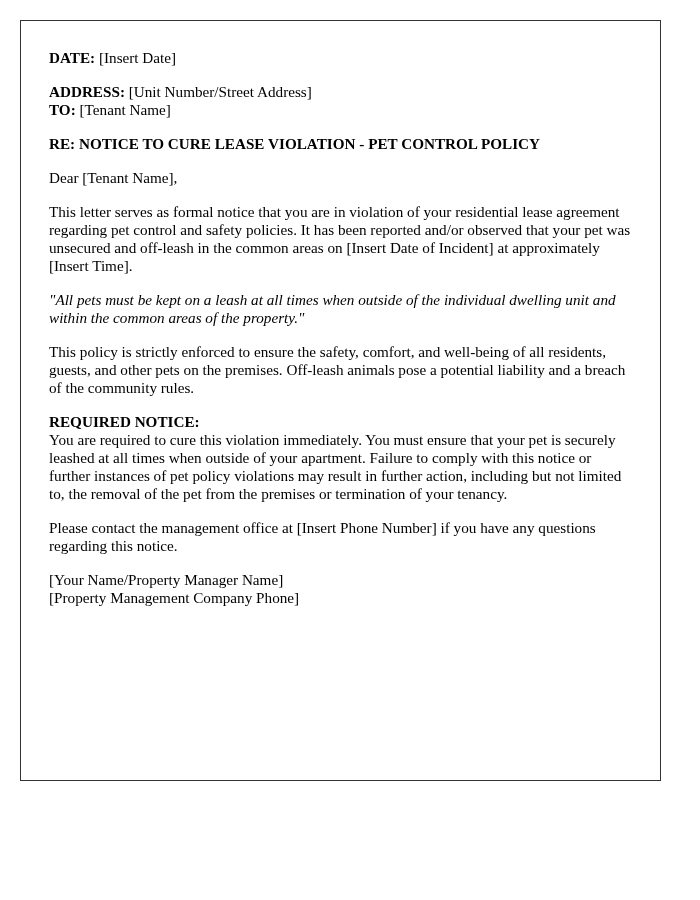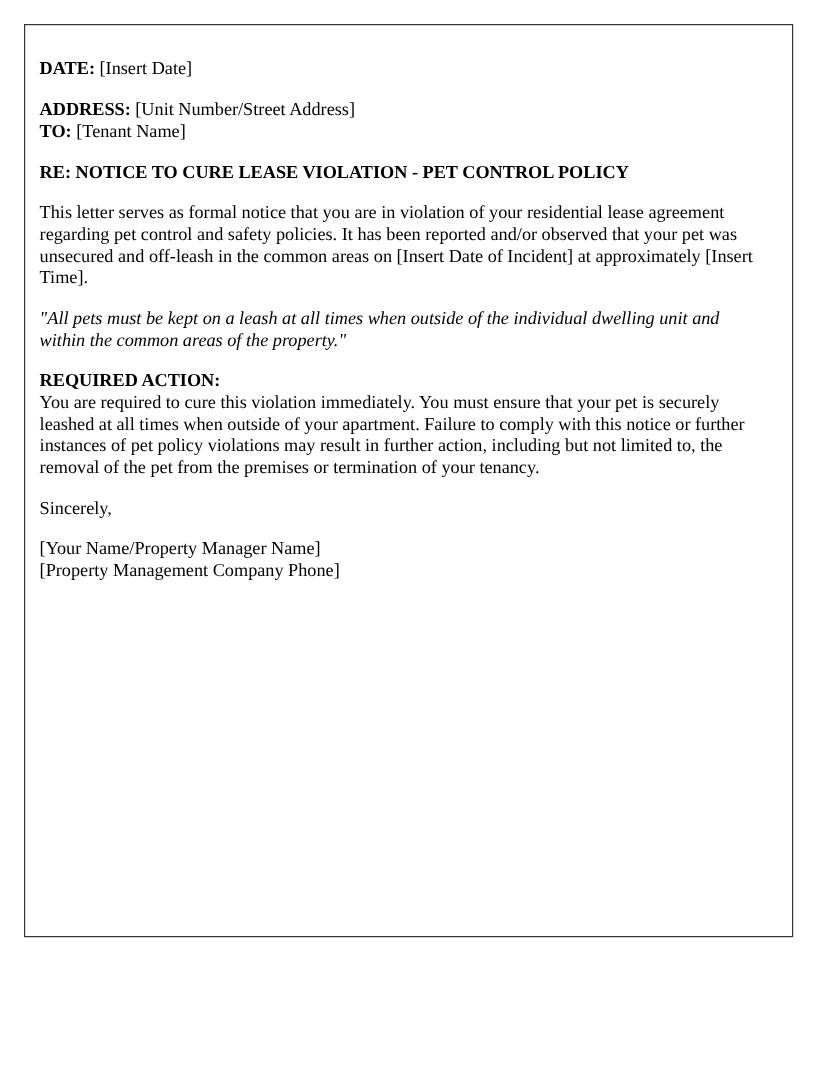--- a/index.html
+++ b/index.html
@@ -15,21 +15,21 @@
       color: #000000;
     }
     .letter {
       position: absolute;
       left: 20px;
       top: 20px;
       width: 641px;
       height: 761px;
       box-sizing: border-box;
       border: 1px solid #333333;
-      padding: 28px 28px 0 12px;
+      padding: 28px 28px 0 28px;
       font-size: 15.2px;
       line-height: 18px;
     }
     .letter p {
       margin: 0 0 16px 0;
     }
     .bold { font-weight: bold; }
     .quote { font-style: italic; }
     .line { display: block; }
   </style>
@@ -49,33 +49,35 @@
       <span>[Unit Number/Street Address]</span>
     </span>
     <span class="line">
       <span class="bold">TO:</span>
       <span>[Tenant Name]</span>
     </span>
   </p>
 
   <p class="bold">RE: NOTICE TO CURE LEASE VIOLATION - PET CONTROL POLICY</p>
 
+  <p>Dear [Tenant Name],</p>
 
   <p>This letter serves as formal notice that you are in violation of your residential lease agreement regarding pet control and safety policies. It has been reported and/or observed that your pet was unsecured and off-leash in the common areas on [Insert Date of Incident] at approximately [Insert Time].</p>
 
 
   <p class="quote">"All pets must be kept on a leash at all times when outside of the individual dwelling unit and within the common areas of the property."</p>
 
+  <p>This policy is strictly enforced to ensure the safety, comfort, and well-being of all residents, guests, and other pets on the premises. Off-leash animals pose a potential liability and a breach of the community rules.</p>
 
   <p>
-    <span class="line bold">REQUIRED ACTION:</span>
+    <span class="line bold">REQUIRED NOTICE:</span>
     <span class="line">You are required to cure this violation immediately. You must ensure that your pet is securely leashed at all times when outside of your apartment. Failure to comply with this notice or further instances of pet policy violations may result in further action, including but not limited to, the removal of the pet from the premises or termination of your tenancy.</span>
   </p>
 
+  <p>Please contact the management office at [Insert Phone Number] if you have any questions regarding this notice.</p>
 
-  <p>Sincerely,</p>
 
   <p>
     <span class="line">[Your Name/Property Manager Name]</span>
     <span class="line">[Property Management Company Phone]</span>
   </p>
 
 </div>
 
 </body></html>

